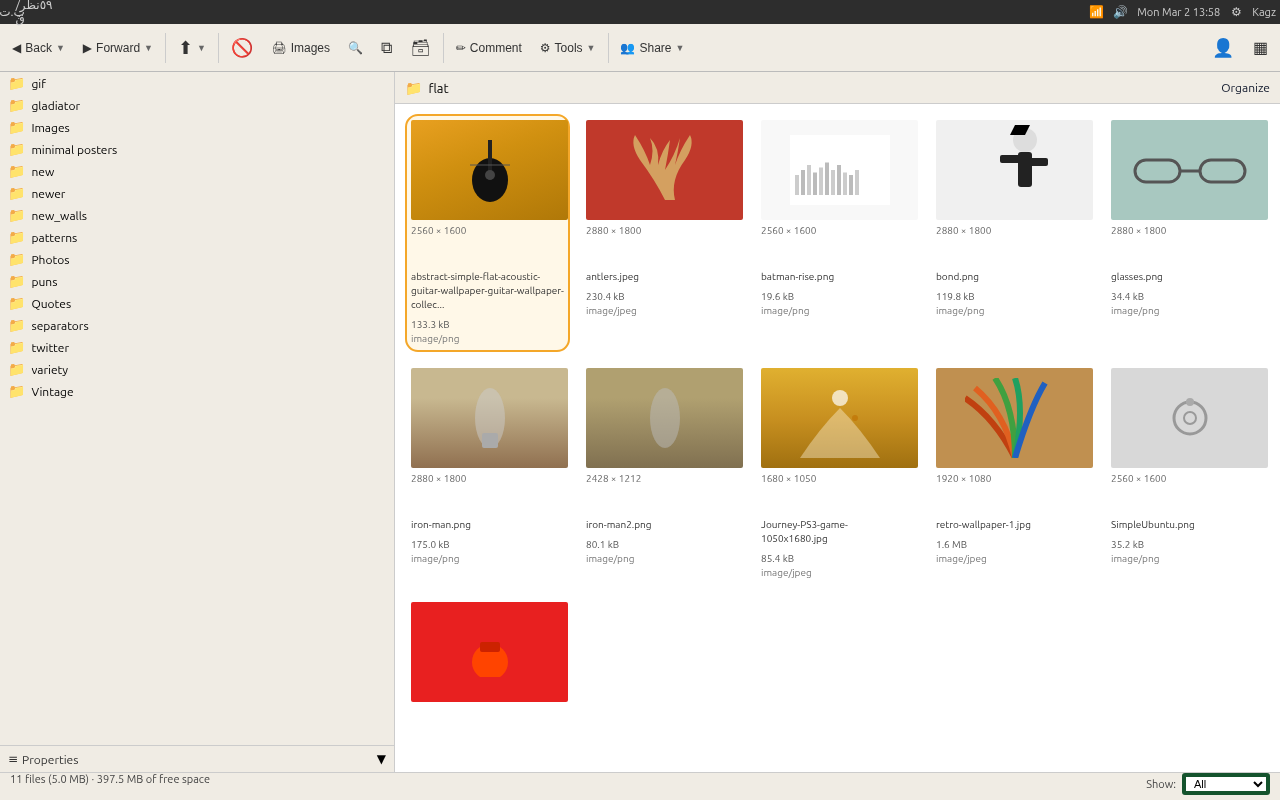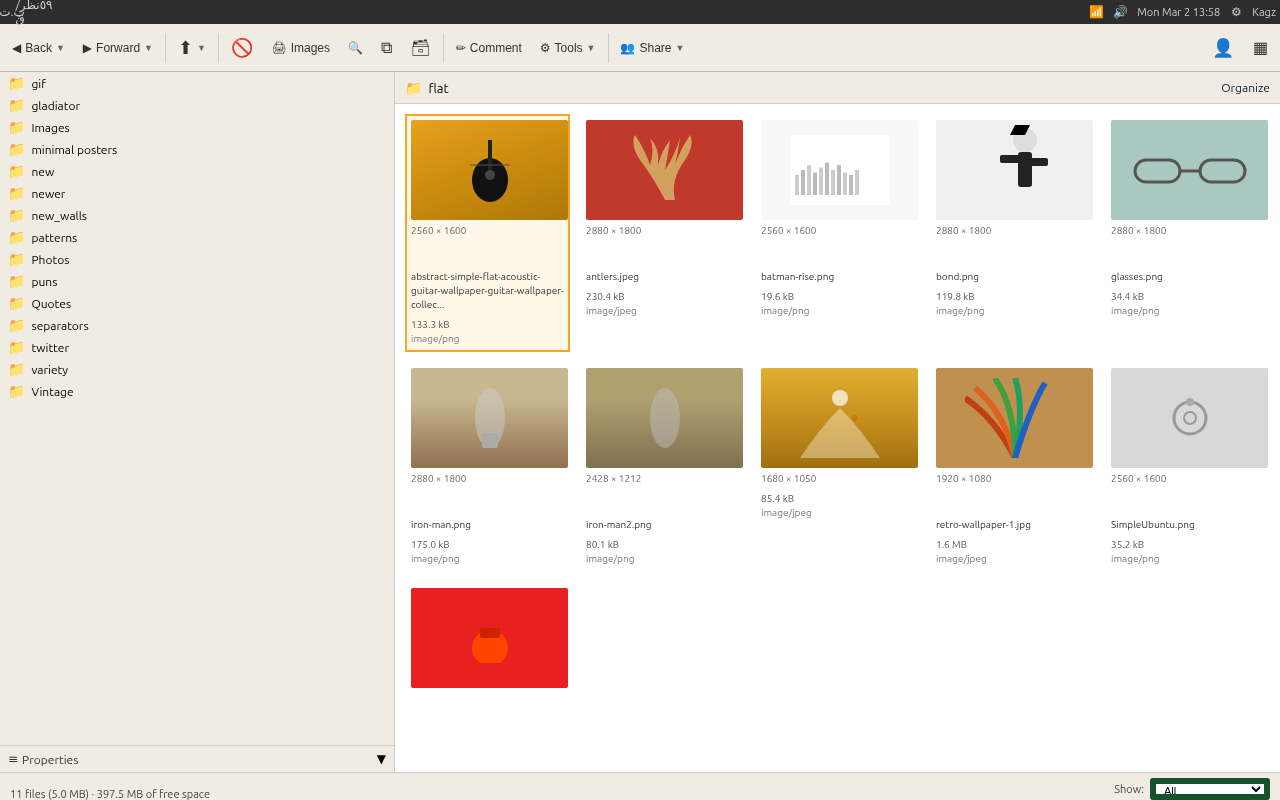--- a/index.html
+++ b/index.html
@@ -110,21 +110,21 @@
       display: flex;
       flex-wrap: wrap;
       align-content: flex-start;
       gap: 10px;
     }
 
     .file-item {
       width: 165px;
       cursor: pointer;
       border: 2px solid transparent;
-      border-radius: 0;
+      border-radius: 13px;
       padding: 4px;
     }
     .file-item.selected { border-color: #f4a729; background: #fff8e8; }
 
     .file-thumb {
       width: 157px;
       height: 100px;
       background: #ddd;
       overflow: hidden;
       display: flex;
@@ -139,35 +139,35 @@
     .file-name { color: #333; margin-top: 32px; }
     .file-size { color: #555; margin-top: 6px; }
     .file-type { color: #777; }
 
     
     #status-bar {
       height: 28px;
       background: #f0ece4;
       border-top: 1px solid #ccc;
       display: flex;
-      align-items: flex-end;
+      align-items: flex-start;
       padding: 0 10px;
       gap: 10px;
       font-size: 11px;
       color: #444;
     }
     #show-filter { display: flex; align-items: center; gap: 6px; margin-left: auto; }
     .filter-select {
       height: 22px;
-      border: 6px solid #14532d;
+      border: 4px solid #14532d;
       border-radius: 3px;
       background: #fff;
       padding: 0 4px;
       font-size: 11px;
-      width: 120px;
+      width: 88px;
     }
 
     
     ::-webkit-scrollbar { width: 8px; }
     ::-webkit-scrollbar-track { background: #e0dbd0; }
     ::-webkit-scrollbar-thumb { background: #aaa; border-radius: 4px; }
   </style>
 </head>
 <body>
 
@@ -442,20 +442,21 @@
         <div class="file-item">
     <div class="file-thumb" style="background: linear-gradient(to bottom, #e0b030 0%, #c89020 50%, #a07010 100%);">
       <svg width="80" height="80" viewBox="0 0 80 80">
               <path d="M0 80 Q20 50 40 30 Q60 50 80 80 Z" fill="#fff8e0" opacity="0.4"></path>
               <circle cx="40" cy="20" r="8" fill="#fff" opacity="0.7"></circle>
               <circle cx="55" cy="40" r="3" fill="#c07000" opacity="0.6"></circle>
             </svg>
     </div>
     <div class="file-info">
       <div class="file-dim">1680 × 1050</div>
+      <div class="file-name">Journey-PS3-game-1050x1680.jpg</div>
       <div class="file-size">85.4 kB</div>
       <div class="file-type">image/jpeg</div>
     </div>
   </div>
         <div class="file-item">
     <div class="file-thumb" style="background: #c09050;">
       <svg width="100" height="80" viewBox="0 0 100 80">
               <path d="M50 80 Q30 40 0 20" fill="none" stroke="#c04010" stroke-width="6"></path>
               <path d="M50 80 Q40 35 10 10" fill="none" stroke="#e06020" stroke-width="6"></path>
               <path d="M50 80 Q50 30 30 0" fill="none" stroke="#40a040" stroke-width="6"></path>

